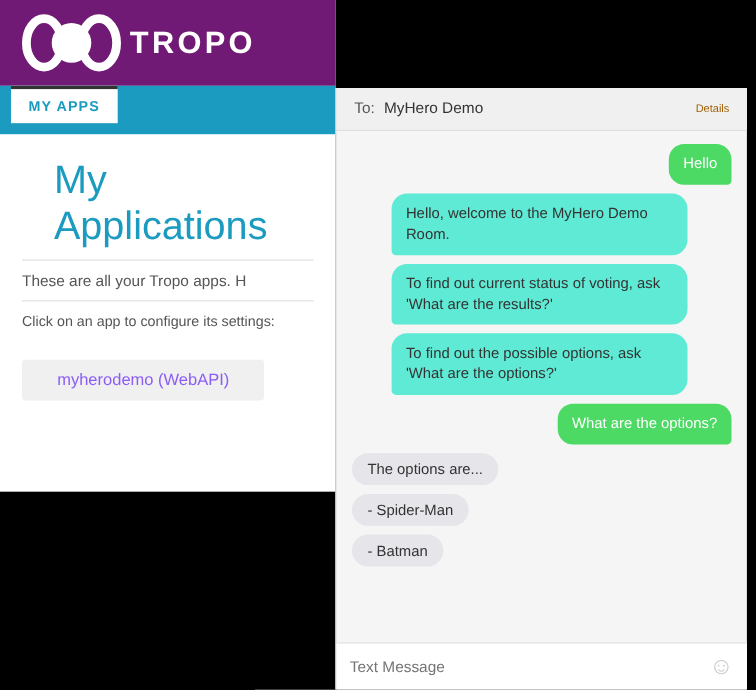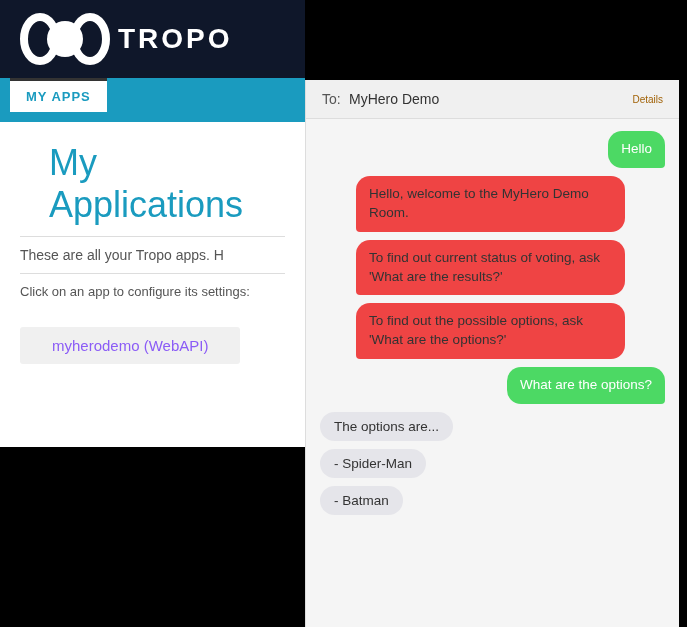--- a/index.html
+++ b/index.html
@@ -19,21 +19,21 @@
       top: 0;
       width: 305px;
       height: 627px;
       background: #fff;
       display: flex;
       flex-direction: column;
     }
 
     
     .header {
-      background: #0f172a;
+      background: #701a75;
       height: 78px;
       display: flex;
       align-items: center;
       padding: 0 20px;
       gap: 14px;
     }
 
     .logo-text {
       color: #fff;
       font-size: 28px;
@@ -170,21 +170,21 @@
       max-width: 78%;
       padding: 9px 13px;
       border-radius: 14px;
       font-size: 13.5px;
       line-height: 1.4;
       color: #333;
       margin-left: 36px;
     }
 
     .msg-received {
-      background: #ef4444;
+      background: #5eead4;
       align-self: flex-start;
       border-radius: 14px 14px 14px 4px;
     }
 
     .msg-sent {
       background: #4cd964;
       align-self: flex-end;
       color: #fff;
       border-radius: 14px 14px 4px 14px;
     }
@@ -284,13 +284,17 @@
   <div class="msg-bubble msg-sent">Hello</div>
       <div class="msg-bubble msg-received">Hello, welcome to the MyHero Demo Room.</div>
       <div class="msg-bubble msg-received">To find out current status of voting, ask 'What are the results?'</div>
       <div class="msg-bubble msg-received">To find out the possible options, ask 'What are the options?'</div>
       <div class="msg-bubble msg-sent">What are the options?</div>
       <div class="msg-pill">The options are...</div>
       <div class="msg-pill">- Spider-Man</div>
       <div class="msg-pill">- Batman</div>
     </div>
 
+  <div class="chat-input-bar">
+    <input class="chat-input" type="text" placeholder="Text Message" style="">
+    <button class="emoji-btn">☺</button>
+  </div>
 </div>
 
 </body></html>

